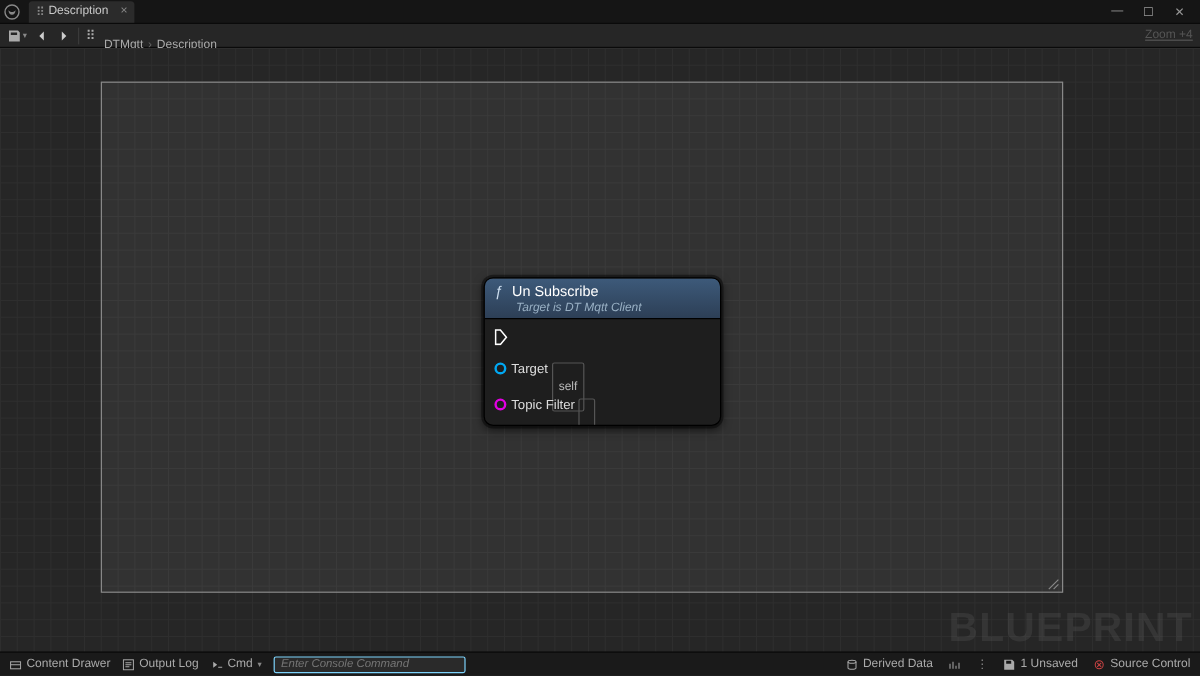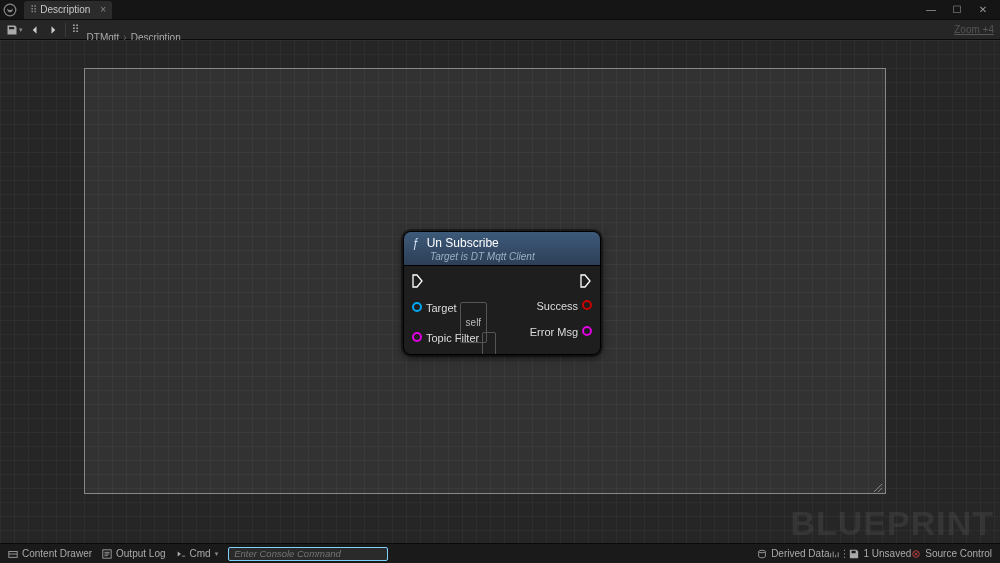--- a/index.html
+++ b/index.html
@@ -220,21 +220,21 @@
   background: #2a2a2a;
   border: 1px solid #7dd3fc;
   color: #777;
   font-size: 9.5px;
   padding: 1px 5px;
   width: 160px;
   height: 14px;
   font-style: italic;
   border-radius: 2px;
 }
-.statusbar .right { margin-left: auto; display: flex; gap: 0; }
+.statusbar .right { margin-left: auto; display: flex; gap: 13px; }
 .tiny-icon { width: 10px; height: 10px; display: inline-block; }
 </style>
 </head>
 <body>
 
 <div class="titlebar">
   <div class="ue-logo">
     <svg viewBox="0 0 24 24">
         <circle cx="12" cy="12" r="10" fill="none" stroke="#888" stroke-width="2"></circle>
         <path d="M7 9c0 4 2 7 5 7s5-3 5-7c-1 2-3 3-5 3s-4-1-5-3z" fill="#888"></path>
@@ -305,37 +305,20 @@
             <span class="data-pin pin-blue"></span>
             <span class="pin-label">Target</span>
             <span class="input-box">self</span>
           </div>
           <div class="pin-row" style="margin-top:8px">
             <span class="data-pin pin-magenta"></span>
             <span class="pin-label">Topic Filter</span>
             <span class="input-box" style="min-width:14px;height:12px"></span>
           </div>
         </div>
-        <div class="pins-right">
-          <div class="pin-row">
-            <span class="exec-pin">
-              <svg viewBox="0 0 12 14">
-                  <path d="M1 1h4l5 6-5 6H1V1z" fill="none" stroke="#fff" stroke-width="1.3"></path>
-                </svg>
-            </span>
-          </div>
-          <div class="pin-row" style="margin-top:4px">
-            <span class="pin-label">Success</span>
-            <span class="data-pin pin-red"></span>
-          </div>
-          <div class="pin-row" style="margin-top:4px">
-            <span class="pin-label">Error Msg</span>
-            <span class="data-pin pin-magenta"></span>
-          </div>
-        </div>
       </div>
     </div>
 
     <div class="resize-handle">
       <svg viewBox="0 0 12 12">
           <path stroke="#888" stroke-width="1" d="M11 3L3 11M11 7L7 11M11 11l0 0"></path>
         </svg>
     </div>
   </div>
 

